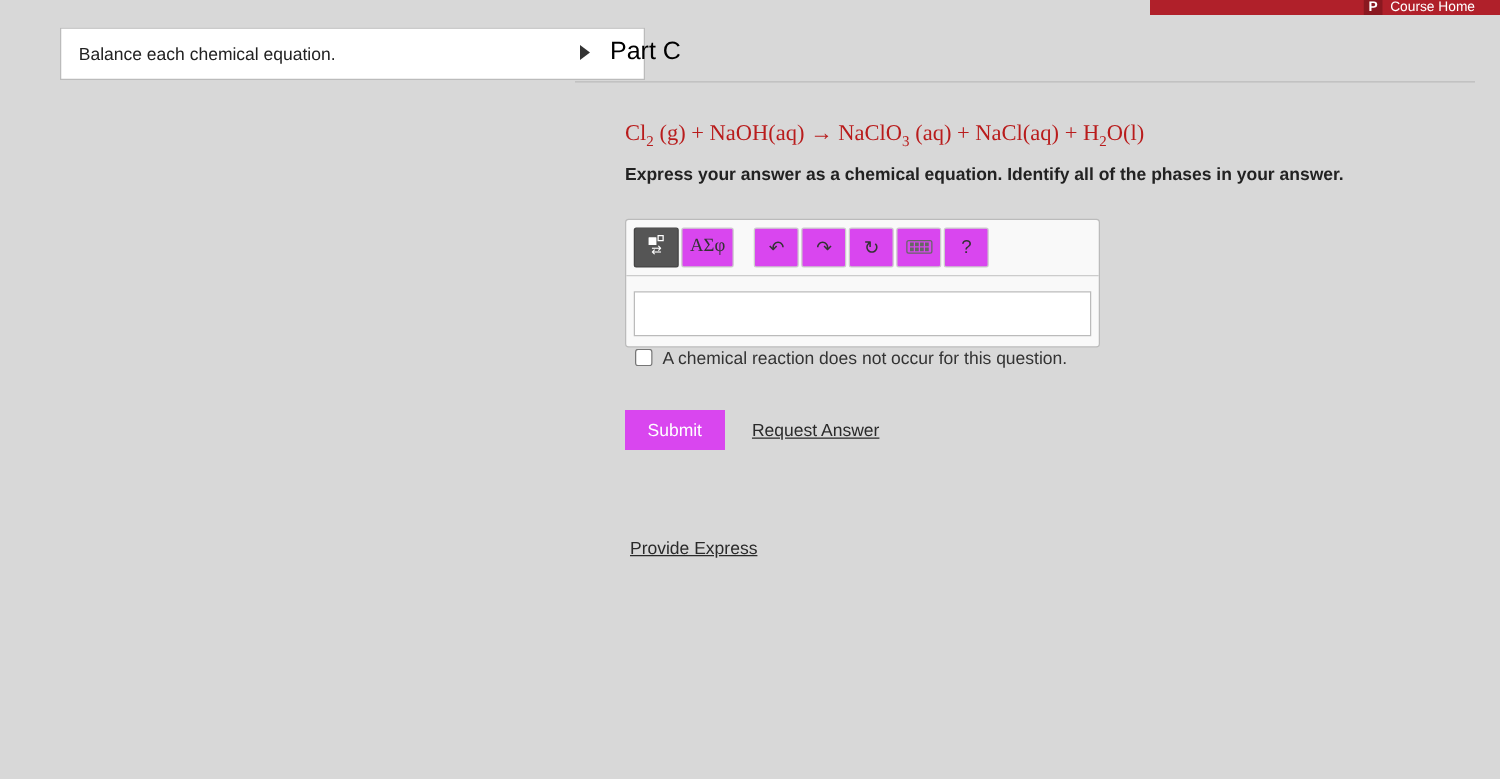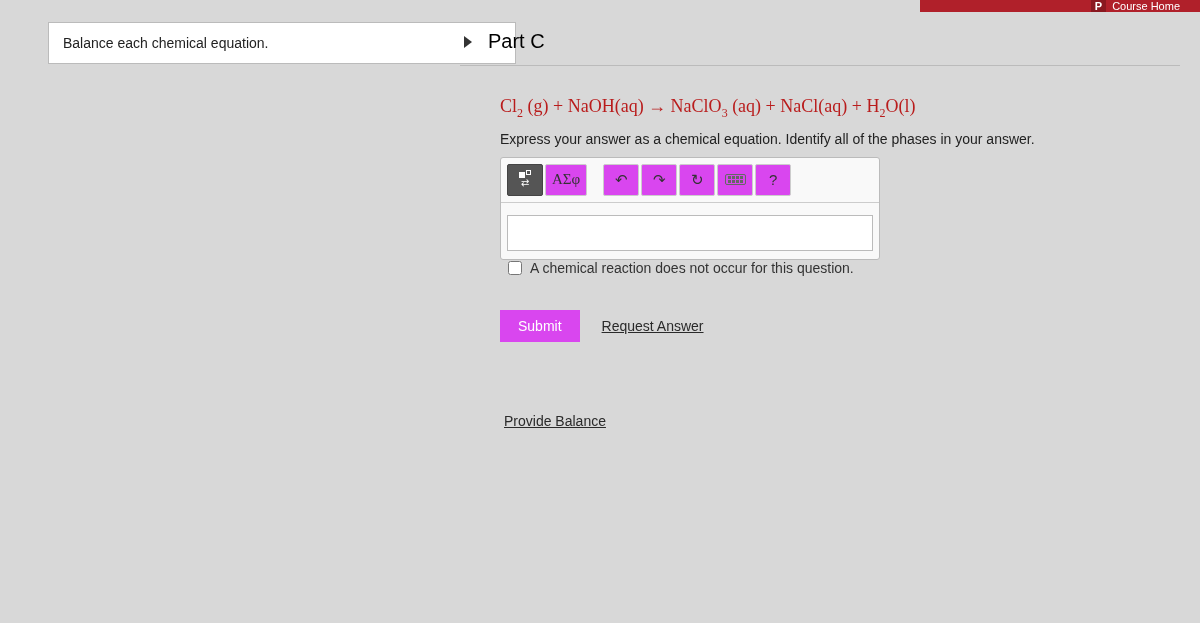--- a/index.html
+++ b/index.html
@@ -81,23 +81,23 @@
     }
     .equation {
       font-family: "Times New Roman", serif;
       font-size: 18px;
       color: #b91c1c;
       margin-bottom: 10px;
     }
     .equation sub { font-size: 12px; }
     .instruction {
       font-size: 14px;
-      font-weight: normal;
+      font-weight: bold;
       color: #222;
-      margin-bottom: 10px;
+      margin-bottom: 28px;
     }
     .input-frame {
       border: 1px solid #bbb;
       border-radius: 3px;
       width: 380px;
       background: #f9f9f9;
     }
     .toolbar {
       display: flex;
       align-items: center;
@@ -247,17 +247,17 @@
       <input type="checkbox" style="">
       <span>A chemical reaction does not occur for this question.</span>
     </label>
 
     <div class="action-row">
       <button class="submit-btn">Submit</button>
       <span class="link">Request Answer</span>
     </div>
 
     <div class="feedback">
-      <span class="link">Provide Balance</span>
+      <span class="link">Provide Express</span>
     </div>
   </div>
 
 </div>
 
 </body></html>

